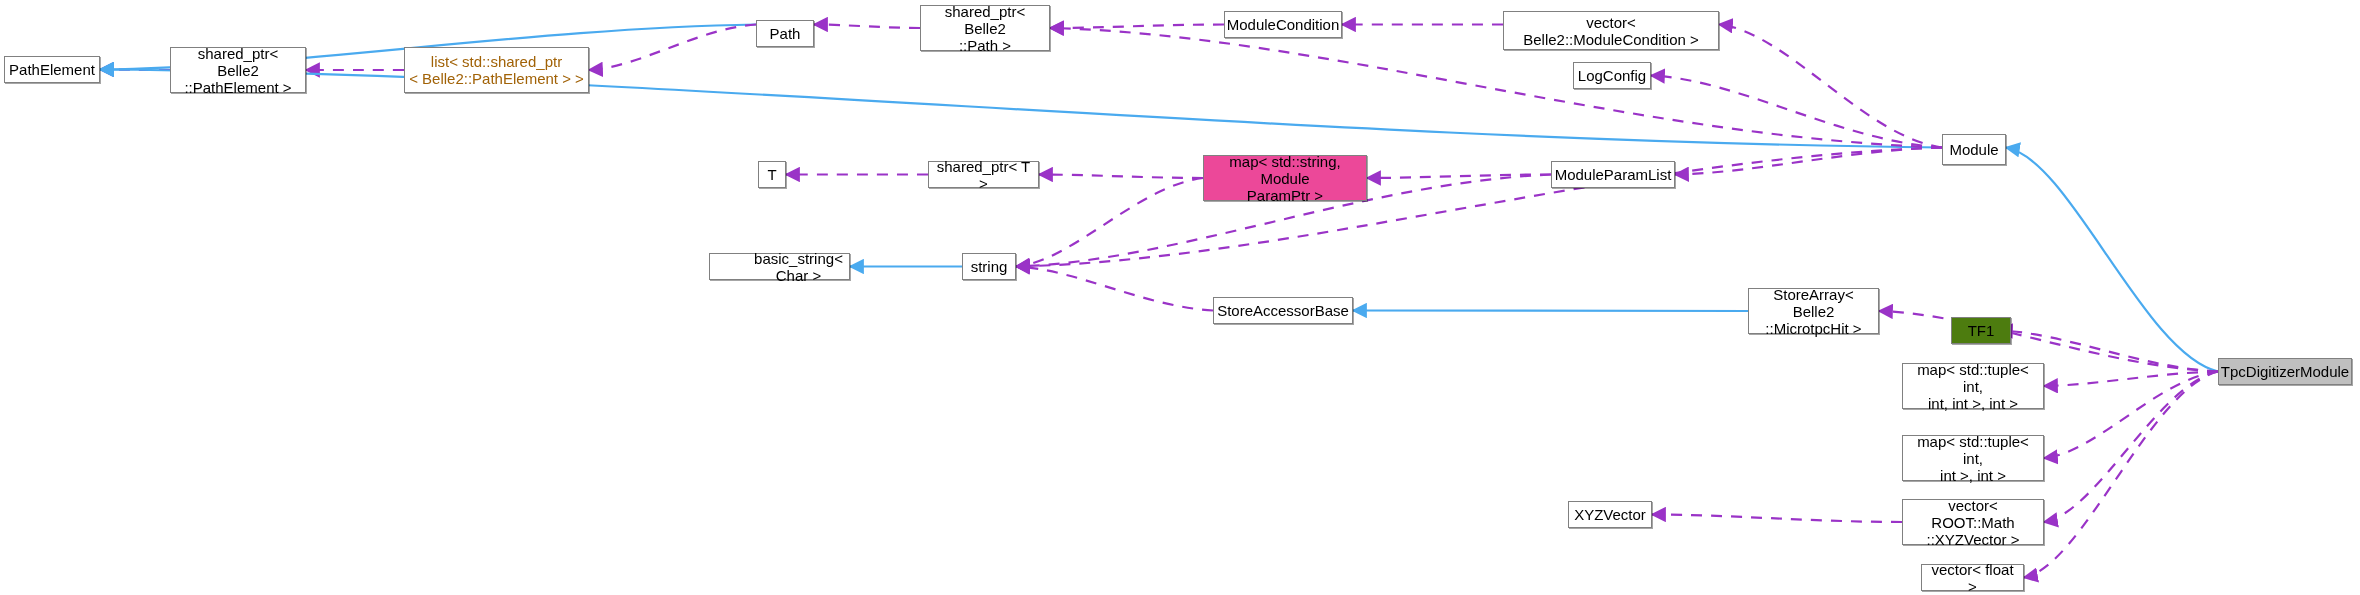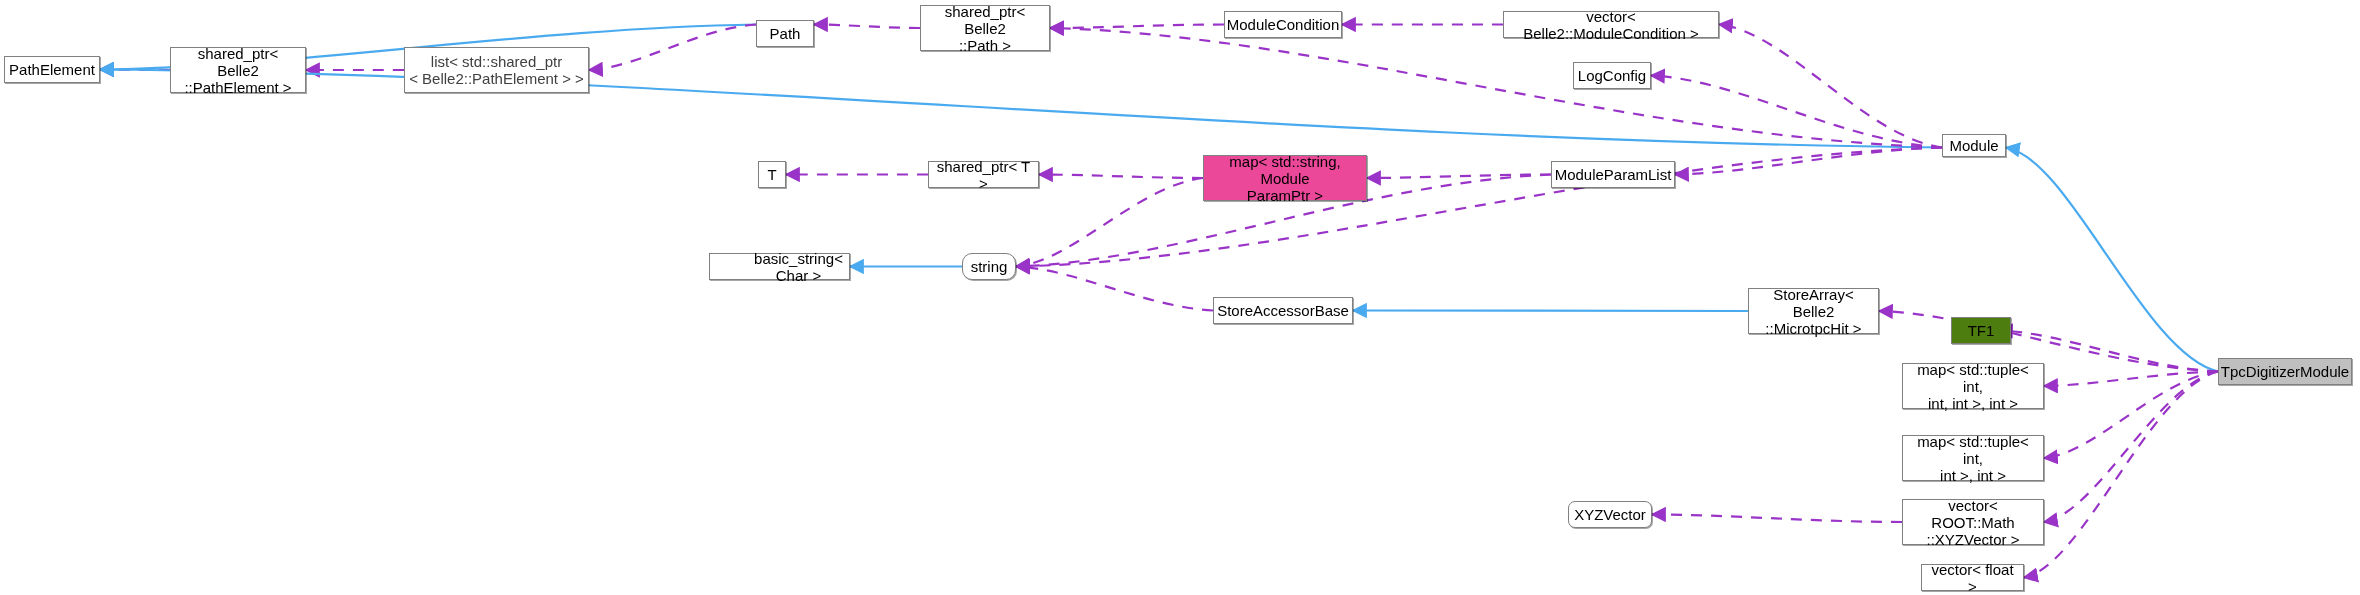--- a/index.html
+++ b/index.html
@@ -83,42 +83,42 @@
       <path d="M 2218 371.5 C 2141.35 367.9125, 2064.7 332.6525, 1999 330.5" fill="none" stroke="#9a33c7" stroke-width="2.2" stroke-dasharray="11,9" marker-end="url(#arrow-use)"></path>
       <path d="M 2218 371.5 C 2157.1 372.76875, 2096.2 385.23875, 2044 386" fill="none" stroke="#9a33c7" stroke-width="2.2" stroke-dasharray="11,9" marker-end="url(#arrow-use)"></path>
       <path d="M 2218 371.5 C 2157.1 379.06875, 2096.2 453.45875, 2044 458" fill="none" stroke="#9a33c7" stroke-width="2.2" stroke-dasharray="11,9" marker-end="url(#arrow-use)"></path>
       <path d="M 2218 371.5 C 2157.1 384.66875, 2096.2 514.09875, 2044 522" fill="none" stroke="#9a33c7" stroke-width="2.2" stroke-dasharray="11,9" marker-end="url(#arrow-use)"></path>
       <path d="M 2218 371.5 C 2150.1 389, 2082.2 567, 2024 577.5" fill="none" stroke="#9a33c7" stroke-width="2.2" stroke-dasharray="11,9" marker-end="url(#arrow-use)"></path>
       <path d="M 1902 522 C 1814.5 522, 1727 514.5, 1652 514.5" fill="none" stroke="#9a33c7" stroke-width="2.2" stroke-dasharray="11,9" marker-end="url(#arrow-use)"></path>
     </svg>
 <div class="node" style="left: 4px; top: 56px; width: 96px; height: 27px; border-color: rgb(128, 128, 128); background: rgb(255, 255, 255); color: rgb(0, 0, 0);">PathElement</div>
     <div class="node" style="left: 170px; top: 47px; width: 136px; height: 46px; border-color: rgb(128, 128, 128); background: rgb(255, 255, 255); color: rgb(0, 0, 0);">shared_ptr&lt; Belle2
 ::PathElement &gt;</div>
-    <div class="node" style="left: 404px; top: 47px; width: 185px; height: 46px; border-color: rgb(128, 128, 128); background: rgb(255, 255, 255); color: #404040;">list&lt; std::shared_ptr
+    <div class="node" style="left: 404px; top: 47px; width: 185px; height: 46px; border-color: rgb(128, 128, 128); background: rgb(255, 255, 255); color: #a16207;">list&lt; std::shared_ptr
 &lt; Belle2::PathElement &gt; &gt;</div>
     <div class="node" style="left: 756px; top: 20px; width: 58px; height: 27px; border-color: rgb(128, 128, 128); background: rgb(255, 255, 255); color: rgb(0, 0, 0);">Path</div>
     <div class="node" style="left: 920px; top: 5px; width: 130px; height: 46px; border-color: rgb(128, 128, 128); background: rgb(255, 255, 255); color: rgb(0, 0, 0);">shared_ptr&lt; Belle2
 ::Path &gt;</div>
     <div class="node" style="left: 1224px; top: 11px; width: 118px; height: 27px; border-color: rgb(128, 128, 128); background: rgb(255, 255, 255); color: rgb(0, 0, 0);">ModuleCondition</div>
-    <div class="node" style="left: 1503px; top: 11px; width: 216px; height: 27px; border-color: rgb(128, 128, 128); background: rgb(255, 255, 255); color: rgb(0, 0, 0);">vector&lt; Belle2::ModuleCondition &gt;</div>
+    <div class="node" style="left: 1503px; top: 11px; width: 216px; height: 39px; border-color: rgb(128, 128, 128); background: rgb(255, 255, 255); color: rgb(0, 0, 0);">vector&lt; Belle2::ModuleCondition &gt;</div>
     <div class="node" style="left: 1573px; top: 62px; width: 78px; height: 27px; border-color: rgb(128, 128, 128); background: rgb(255, 255, 255); color: rgb(0, 0, 0);">LogConfig</div>
-    <div class="node" style="left: 1942px; top: 134px; width: 64px; height: 23px; border-color: rgb(128, 128, 128); background: rgb(255, 255, 255); color: rgb(0, 0, 0);">Module</div>
+    <div class="node" style="left: 1942px; top: 134px; width: 64px; height: 31px; border-color: rgb(128, 128, 128); background: rgb(255, 255, 255); color: rgb(0, 0, 0);">Module</div>
     <div class="node" style="left: 758px; top: 161px; width: 28px; height: 27px; border-color: rgb(128, 128, 128); background: rgb(255, 255, 255); color: rgb(0, 0, 0);">T</div>
     <div class="node" style="left: 928px; top: 161px; width: 111px; height: 27px; border-color: rgb(128, 128, 128); background: rgb(255, 255, 255); color: rgb(0, 0, 0);">shared_ptr&lt; T &gt;</div>
     <div class="node" style="left: 1203px; top: 155px; width: 164px; height: 46px; border-color: rgb(128, 128, 128); background: #ec4899; color: rgb(0, 0, 0);">map&lt; std::string, Module
 ParamPtr &gt;</div>
     <div class="node" style="left: 1551px; top: 161px; width: 124px; height: 27px; border-color: rgb(128, 128, 128); background: rgb(255, 255, 255); color: rgb(0, 0, 0);">ModuleParamList</div>
     <div class="node" style="left: 709px; top: 253px; width: 141px; height: 27px; border-color: rgb(128, 128, 128); background: rgb(255, 255, 255); color: rgb(0, 0, 0); padding-left: 42px;">basic_string&lt; Char &gt;</div>
-    <div class="node" style="left: 962px; top: 253px; width: 54px; height: 27px; border-color: rgb(128, 128, 128); background: rgb(255, 255, 255); color: rgb(0, 0, 0); border-radius: 10px;">string</div>
+    <div class="node" style="left: 962px; top: 253px; width: 54px; height: 27px; border-color: rgb(128, 128, 128); background: rgb(255, 255, 255); color: rgb(0, 0, 0);">string</div>
     <div class="node" style="left: 1213px; top: 297px; width: 140px; height: 27px; border-color: rgb(128, 128, 128); background: rgb(255, 255, 255); color: rgb(0, 0, 0);">StoreAccessorBase</div>
     <div class="node" style="left: 1748px; top: 288px; width: 131px; height: 46px; border-color: rgb(128, 128, 128); background: rgb(255, 255, 255); color: rgb(0, 0, 0);">StoreArray&lt; Belle2
 ::MicrotpcHit &gt;</div>
     <div class="node" style="left: 1951px; top: 317px; width: 60px; height: 27px; border-color: rgb(128, 128, 128); background: #4d7c0f; color: rgb(0, 0, 0);">TF1</div>
     <div class="node" style="left: 1902px; top: 363px; width: 142px; height: 46px; border-color: rgb(128, 128, 128); background: rgb(255, 255, 255); color: rgb(0, 0, 0);">map&lt; std::tuple&lt; int,
 int, int &gt;, int &gt;</div>
     <div class="node" style="left: 1902px; top: 435px; width: 142px; height: 46px; border-color: rgb(128, 128, 128); background: rgb(255, 255, 255); color: rgb(0, 0, 0);">map&lt; std::tuple&lt; int,
 int &gt;, int &gt;</div>
     <div class="node" style="left: 1902px; top: 499px; width: 142px; height: 46px; border-color: rgb(128, 128, 128); background: rgb(255, 255, 255); color: rgb(0, 0, 0);">vector&lt; ROOT::Math
 ::XYZVector &gt;</div>
-    <div class="node" style="left: 1568px; top: 501px; width: 84px; height: 27px; border-color: rgb(128, 128, 128); background: rgb(255, 255, 255); color: rgb(0, 0, 0); border-radius: 7px;">XYZVector</div>
+    <div class="node" style="left: 1568px; top: 501px; width: 84px; height: 27px; border-color: rgb(128, 128, 128); background: rgb(255, 255, 255); color: rgb(0, 0, 0);">XYZVector</div>
     <div class="node" style="left: 1921px; top: 564px; width: 103px; height: 27px; border-color: rgb(128, 128, 128); background: rgb(255, 255, 255); color: rgb(0, 0, 0);">vector&lt; float &gt;</div>
     <div class="node highlight" style="left: 2218px; top: 358px; width: 134px; height: 27px; border-color: rgb(128, 128, 128); background: rgb(191, 191, 191); color: rgb(0, 0, 0);">TpcDigitizerModule</div>
   </div>
 
 </body></html>

